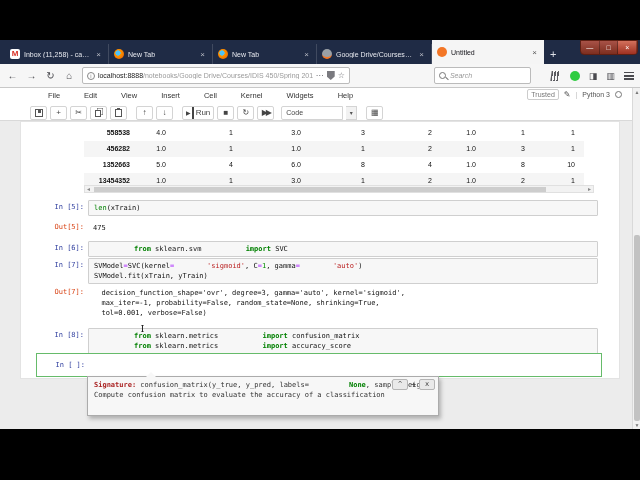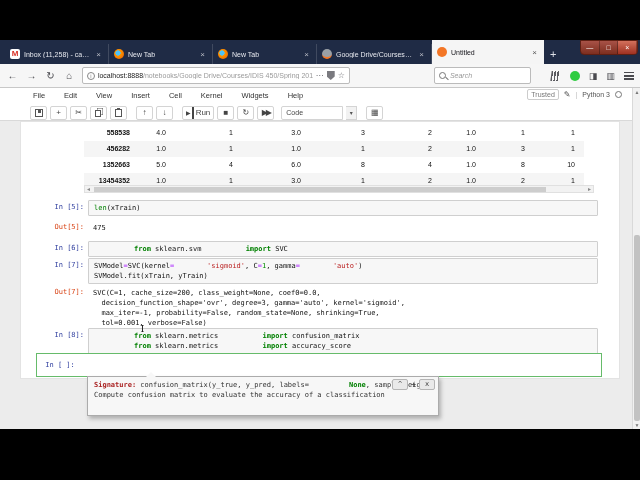--- a/index.html
+++ b/index.html
@@ -44,21 +44,21 @@
   .lib-icon { width:10px; height:10px; background:linear-gradient(90deg,#5a5a5f 0 1.5px,transparent 0 3px,#5a5a5f 0 4.5px,transparent 0 6px,#5a5a5f 0 7.5px,transparent 0); transform:skewX(-8deg); }
   .green-ext-icon { width:10px; height:10px; border-radius:50%; background:#2ecc40; }
   .sidebar-icon,.grid-icon { color:#4a4a4f; font-size:9px; }
   .menu-icon { width:10px; height:8px; background:linear-gradient(#4a4a4f 0 1.5px,transparent 0 3.2px,#4a4a4f 0 4.7px,transparent 0 6.4px,#4a4a4f 0 8px); }
 
   
   #content { position:absolute; left:0; top:48px; width:640px; height:341px; background:#ececec; overflow:hidden; }
   #nbcontainer { position:absolute; left:20px; top:33px; width:600px; height:258px; background:#fff; border:1px solid #e3e3e3; }
 
   #jheader { position:absolute; left:0; top:0; width:632px; height:33px; background:#fff; border-bottom:1px solid #d9d9d9; z-index:5; }
-  #menubar { position:relative; height:14px; display:flex; align-items:center; gap:19px; padding-left:33px; font-size:7.5px; color:#333; }
+  #menubar { position:relative; height:14px; display:flex; align-items:center; gap:24px; padding-left:48px; font-size:7.5px; color:#333; }
   #menu-right { position:absolute; right:10px; top:1px; display:flex; align-items:center; gap:5px; font-size:7px; color:#555; }
   #trusted-btn { border:1px solid #ccc; border-radius:2px; padding:1px 3px; color:#777; background:#fff; }
   .pencil-icon { font-size:8px; color:#555; }
   .vdiv { color:#bbb; }
   .kernel-circle { width:7px; height:7px; border:1px solid #777; border-radius:50%; display:inline-block; }
   #toolbar { display:flex; align-items:center; gap:3px; padding:2px 0 0 30px; height:19px; }
   .tbtn { height:14px; min-width:17px; background:#fff; border:1px solid #d4d4d4; border-radius:2px; color:#444; font-size:8px; line-height:12px; text-align:center; padding:0 3px; display:flex; align-items:center; justify-content:center; gap:2px; }
   .tgap { width:3px; }
   .floppy-icon { width:8px; height:8px; border:1px solid #555; position:relative; }
   .floppy-icon::after { content:""; position:absolute; left:2px; top:0; width:3px; height:3px; background:#555; }
@@ -86,21 +86,21 @@
   .prompt-out { position:absolute; left:34px; width:50px; text-align:right; font-size:7px; color:#d84315; font-family:"DejaVu Sans Mono", monospace; }
   .inputbox { position:absolute; left:88px; width:510px; background:#f7f7f7; border:1px solid #cfcfcf; border-radius:1px; padding:2px 5px; font-size:7px; line-height:10px; color:#111; }
   .outtext { position:absolute; left:93px; font-size:7px; line-height:10px; color:#111; white-space:pre; }
   .kw { color:#008000; font-weight:bold;margin-left:40px; }
   .bi { color:#008000;text-align:center; }
   .str { color:#ba2121;margin-left:33px; }
   .num { color:#080; }
   .op { color:#aa22ff; }
 
   #active-cell { position:absolute; left:36px; top:265px; width:566px; height:24px; border:1px solid #66bb6a; background:#fff; }
-  #active-cell .prompt-in { left:-2px; top:7px;text-align:center; }
+  #active-cell .prompt-in { left:-2px; top:7px; }
   #active-input { position:absolute; left:52px; top:2px; right:3px; bottom:2px; background:#f7f7f7; border:1px solid #cfcfcf; padding:2px 5px; font-size:7px; color:#111; }
 
   
   #tooltip { position:absolute; left:87px; top:288px; width:352px; height:40px; background:#f7f7f7; border:1px solid #ababab; box-shadow:2px 3px 4px rgba(0,0,0,.25); z-index:8; padding:3px 6px; font-size:7px; line-height:10px; color:#333; }
   #tooltip::before { content:""; position:absolute; left:58px; top:-5px; width:0; height:0; border-left:5px solid transparent; border-right:5px solid transparent; border-bottom:5px solid #f7f7f7; }
   .tt-red { color:#aa2222; font-weight:bold; }
   #tt-btns { position:absolute; right:3px; top:2px; display:flex; align-items:center; gap:3px; }
   .ttbtn { min-width:16px; height:11px; background:#e9e9e9; border:1px solid #b5b5b5; border-radius:2px; font-size:7px; line-height:9px; text-align:center; color:#444; padding:0 2px; }
   .ttplus { font-size:8px; color:#444; }
 
@@ -298,21 +298,21 @@
       <span class="prompt-in" style="top:156px">In [6]:</span>
       <div class="inputbox mono" style="top:153px; height:16px"><span class="kw">from</span><span> sklearn.svm </span><span class="kw">import</span><span> SVC</span></div>
 
       <span class="prompt-in" style="top:173px">In [7]:</span>
       <div class="inputbox mono" style="top:170px; height:26px">
           <div><span>SVModel</span><span class="op">=</span><span>SVC(kernel</span><span class="op">=</span><span class="str">'sigmoid'</span><span>, C</span><span class="op">=</span><span class="num">1</span><span>, gamma</span><span class="op">=</span><span class="str">'auto'</span><span>)</span></div>
           <div>SVModel.fit(xTrain, yTrain)</div>
         </div>
 
       <span class="prompt-out" style="top:200px">Out[7]:</span>
-      <div class="outtext mono" style="top:200px"><div>SVC(C=1, cache_size=200, class_weight=None, coef0=0.0,</div><div>  decision_function_shape='ovr', degree=3, gamma='auto', kernel='sigmoid',</div><div>  max_iter=-1, probability=False, random_state=None, shrinking=True,</div><div>  tol=0.001, verbose=False)</div></div>
+      <div class="outtext mono" style="top:200px"><div>  decision_function_shape='ovr', degree=3, gamma='auto', kernel='sigmoid',</div><div>  max_iter=-1, probability=False, random_state=None, shrinking=True,</div><div>  tol=0.001, verbose=False)</div></div>
 
       <span class="prompt-in" style="top:243px">In [8]:</span>
       <div class="inputbox mono" style="top:240px; height:26px">
           <div><span class="kw">from</span><span> sklearn.metrics </span><span class="kw">import</span><span> confusion_matrix</span></div>
           <div><span class="kw">from</span><span> sklearn.metrics </span><span class="kw">import</span><span> accuracy_score</span></div>
         </div>
 
       <div id="active-cell">
         <span class="prompt-in">In [ ]:</span>
       </div>

